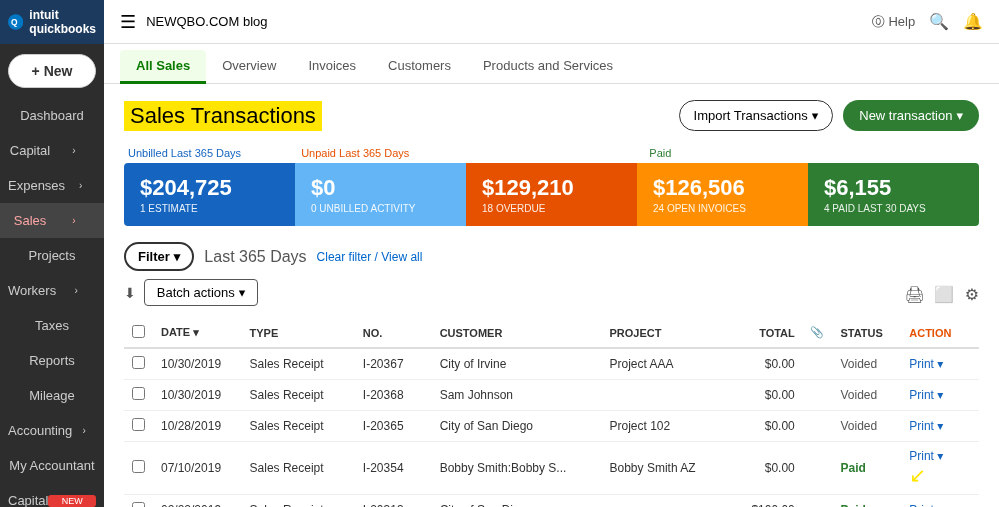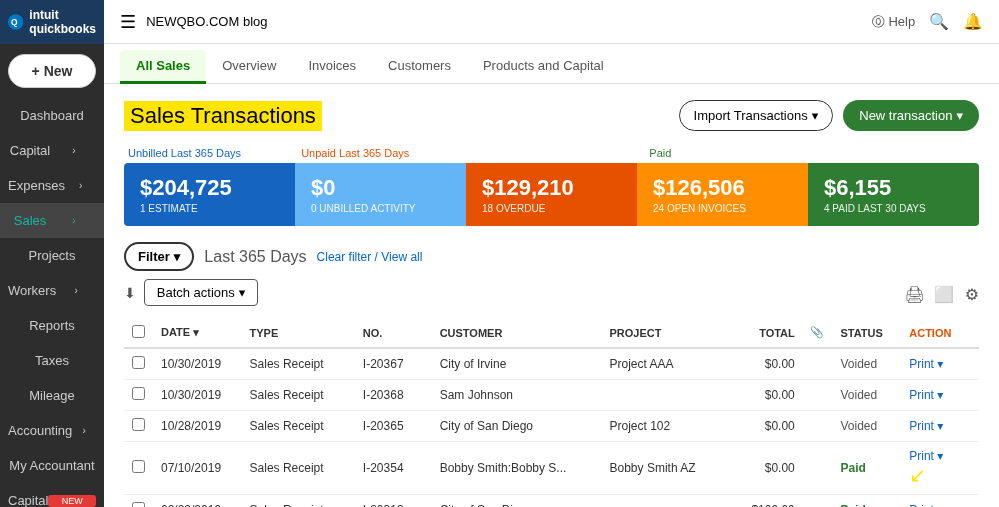--- a/index.html
+++ b/index.html
@@ -45,21 +45,21 @@
       padding: 10px 8px;
       color: #ccc;
       font-size: 13px;
       cursor: pointer;
       display: flex;
       align-items: center;
       justify-content: space-between;
     }
     .sidebar-item.active {
       background: #444;
-      color: #14b8a6;
+      color: #fca5a5;
       align-items: center;
     }
     .sidebar-item span { flex: 1; text-align: center; }
     .sidebar-item .chevron { font-size: 10px; }
 
     
     .main {
       flex: 1;
       display: flex;
       flex-direction: column;
@@ -303,24 +303,24 @@
     <span class="chevron">›</span>
   </div>
   <div class="sidebar-item">
     <span>Projects</span>
   </div>
   <div class="sidebar-item">
     <span>Workers</span>
     <span class="chevron">›</span>
   </div>
   <div class="sidebar-item">
+    <span>Taxes</span>
+  </div>
+  <div class="sidebar-item">
     <span>Reports</span>
-  </div>
-  <div class="sidebar-item">
-    <span>Taxes</span>
   </div>
   <div class="sidebar-item">
     <span>Mileage</span>
   </div>
   <div class="sidebar-item">
     <span>Accounting</span>
     <span class="chevron">›</span>
   </div>
   <div class="sidebar-item">
     <span>My Accountant</span>
@@ -344,21 +344,21 @@
       <span style="cursor:pointer;font-size:16px;">🔍</span>
       <span style="cursor:pointer;font-size:16px;">🔔</span>
     </div>
   </div>
 
   <div class="tabs">
     <div class="tab active">All Sales</div>
     <div class="tab">Overview</div>
     <div class="tab">Invoices</div>
     <div class="tab">Customers</div>
-    <div class="tab">Products and Capital</div>
+    <div class="tab">Products and Services</div>
   </div>
 
   <div class="content">
 
     <div class="page-header">
       <h1 class="page-title">Sales Transactions</h1>
       <div class="header-actions">
         <button class="btn-import">
           <span>Import Transactions</span>
           <span>▾</span>

